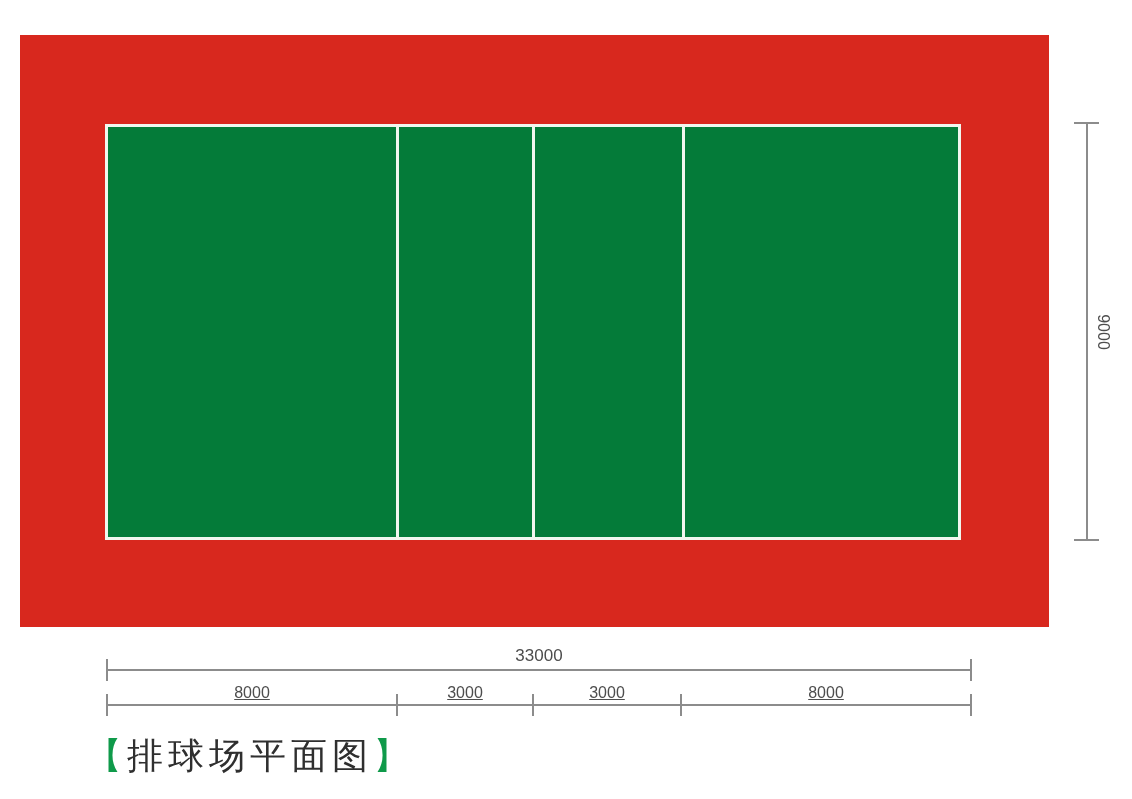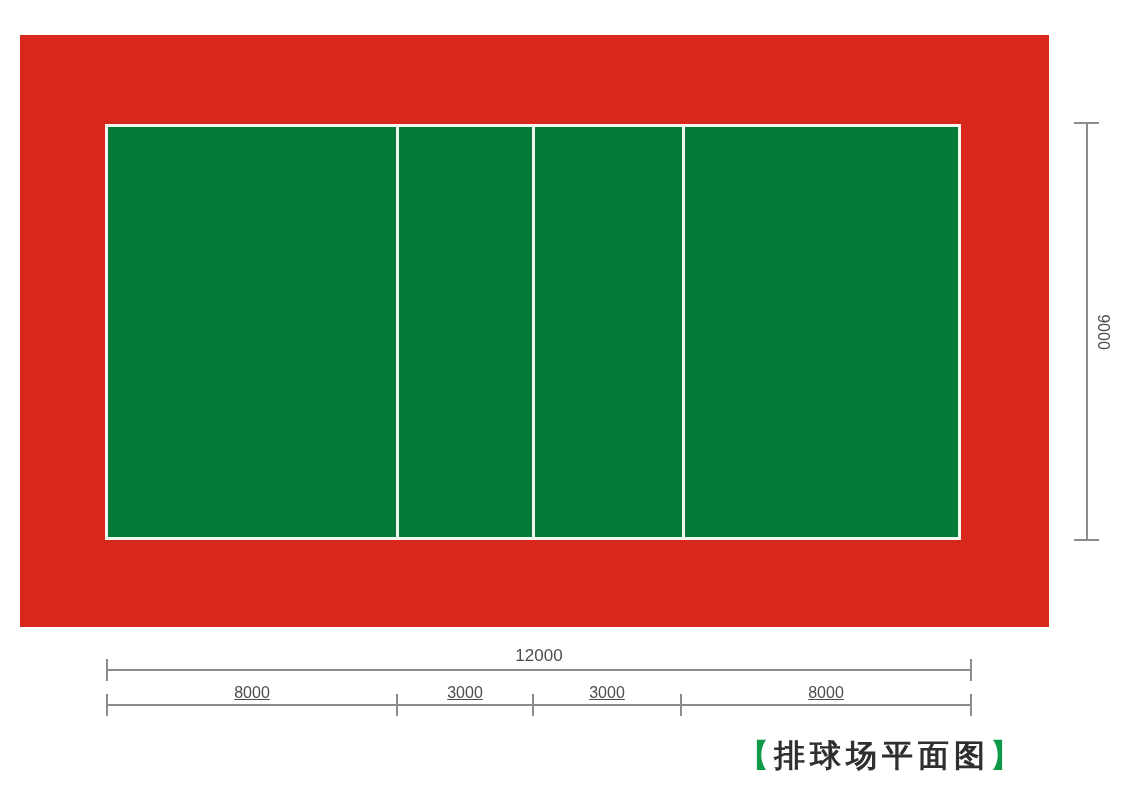--- a/index.html
+++ b/index.html
@@ -89,23 +89,23 @@
   .seg2 { left: 397px; width: 136px; }
   .seg3 { left: 533px; width: 148px; }
   .seg4 { left: 681px; width: 290px; }
 
   
   .title {
     position: absolute;
     left: 86px;
     top: 735px;
     width: 940px;
-    text-align: right;
-    font-size: 31px;
-    font-weight: bold;
+    text-align: left;
+    font-size: 36px;
+    font-weight: normal;
     letter-spacing: 5px;
     color: #2f2f2f;
     line-height: 42px;
   }
   .title .bracket { color: #0f9a4a; }
 </style>
 </head>
 <body>
 
 <div class="canvas">
@@ -120,21 +120,21 @@
   </div>
 
   <div class="dim vdim-line"></div>
   <div class="dim vdim-cap-t"></div>
   <div class="dim vdim-cap-b"></div>
   <div class="dim-text vdim-label">9000</div>
 
   <div class="dim hdim1-line"></div>
   <div class="dim tick t1a"></div>
   <div class="dim tick t1b"></div>
-  <div class="dim-text hdim1-label">12000</div>
+  <div class="dim-text hdim1-label">33000</div>
 
   <div class="dim hdim2-line"></div>
   <div class="dim tick t2a"></div>
   <div class="dim tick t2b"></div>
   <div class="dim tick t2c"></div>
   <div class="dim tick t2d"></div>
   <div class="dim tick t2e"></div>
   <div class="dim-text seg-label seg1">8000</div>
   <div class="dim-text seg-label seg2">3000</div>
   <div class="dim-text seg-label seg3">3000</div>

